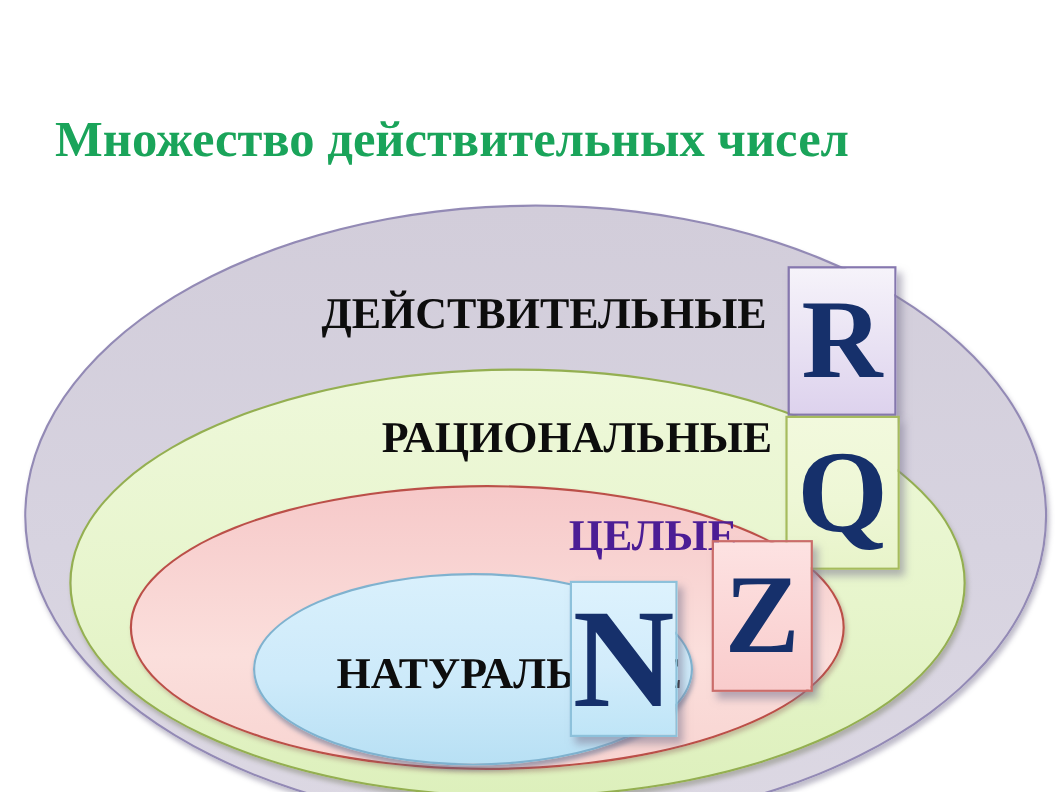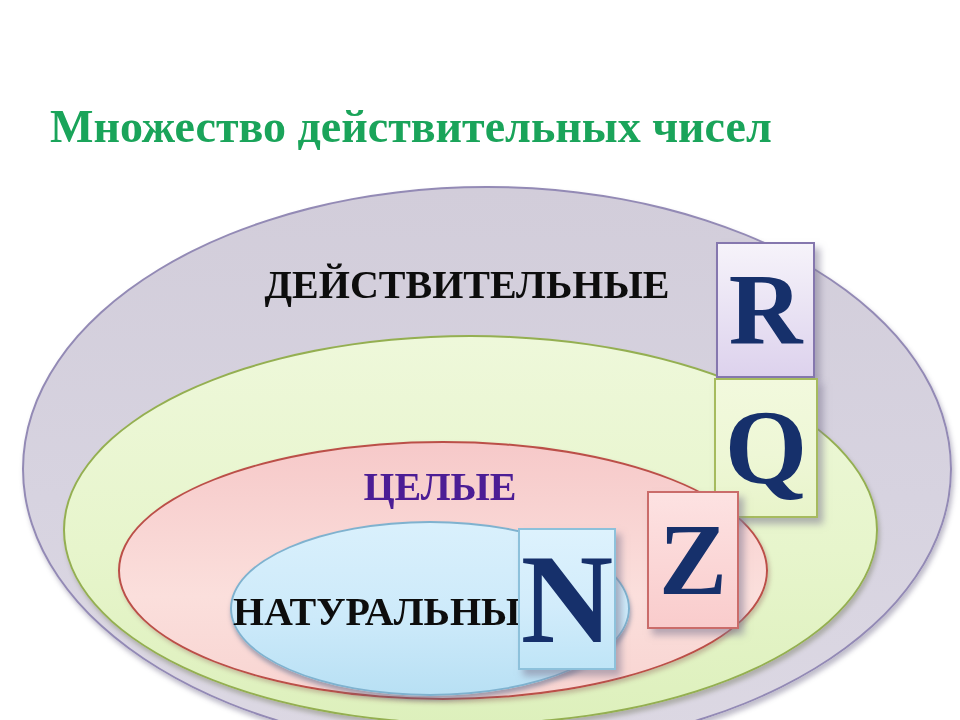--- a/index.html
+++ b/index.html
@@ -32,21 +32,21 @@
     box-shadow:2px 3px 4px rgba(140,90,90,.35);
   }
   .ellipse-natural{
     left:230px;top:473px;width:396px;height:171px;
     background:linear-gradient(180deg,#d9f0fc 0%,#cdeafa 55%,#b8e0f4 100%);
     border-color:#7fb2cf;
     box-shadow:1px 4px 4px rgba(80,100,135,.5);
   }
 
   .set-label{
-    position:absolute;width:460px;text-align:center;
+    position:absolute;width:460px;text-align:right;
     font-weight:bold;font-size:40px;line-height:1.15;
     color:#0d0d0d;white-space:nowrap;
   }
   .label-real{left:237px;top:214px;}
   .label-rational{left:242px;top:327px;}
   .label-integer{left:210px;top:416px;}
   .label-natural{left:160px;top:541px;}
 
   .symbol-box{
     position:absolute;display:flex;align-items:center;justify-content:center;
@@ -81,20 +81,21 @@
 <div class="slide">
 
   <div class="title" style="color: rgb(26, 164, 90);">Множество действительных чисел</div>
 
   <div class="ellipse ellipse-real" style="border-color: rgb(147, 138, 181);"></div>
   <div class="ellipse ellipse-rational" style="border-color: rgb(148, 175, 81);"></div>
   <div class="ellipse ellipse-integer" style="border-color: rgb(187, 79, 72);"></div>
   <div class="ellipse ellipse-natural" style="border-color: rgb(127, 178, 207);"></div>
 
   <div class="set-label label-real" style="color: rgb(13, 13, 13);">ДЕЙСТВИТЕЛЬНЫЕ</div>
+  <div class="set-label label-rational" style="color: rgb(13, 13, 13);">РАЦИОНАЛЬНЫЕ</div>
   <div class="set-label label-integer" style="color: #4c1d95;">ЦЕЛЫЕ</div>
   <div class="set-label label-natural" style="color: rgb(13, 13, 13);">НАТУРАЛЬНЫЕ</div>
 
   <div class="symbol-box box-r" style="border-color: rgb(133, 119, 174);">
     <span class="symbol-letter" style="color: rgb(22, 48, 107);">R</span>
   </div>
   <div class="symbol-box box-q" style="border-color: rgb(166, 187, 94);">
     <span class="symbol-letter" style="color: rgb(22, 48, 107);">Q</span>
   </div>
   <div class="symbol-box box-z" style="border-color: rgb(202, 108, 106);">

